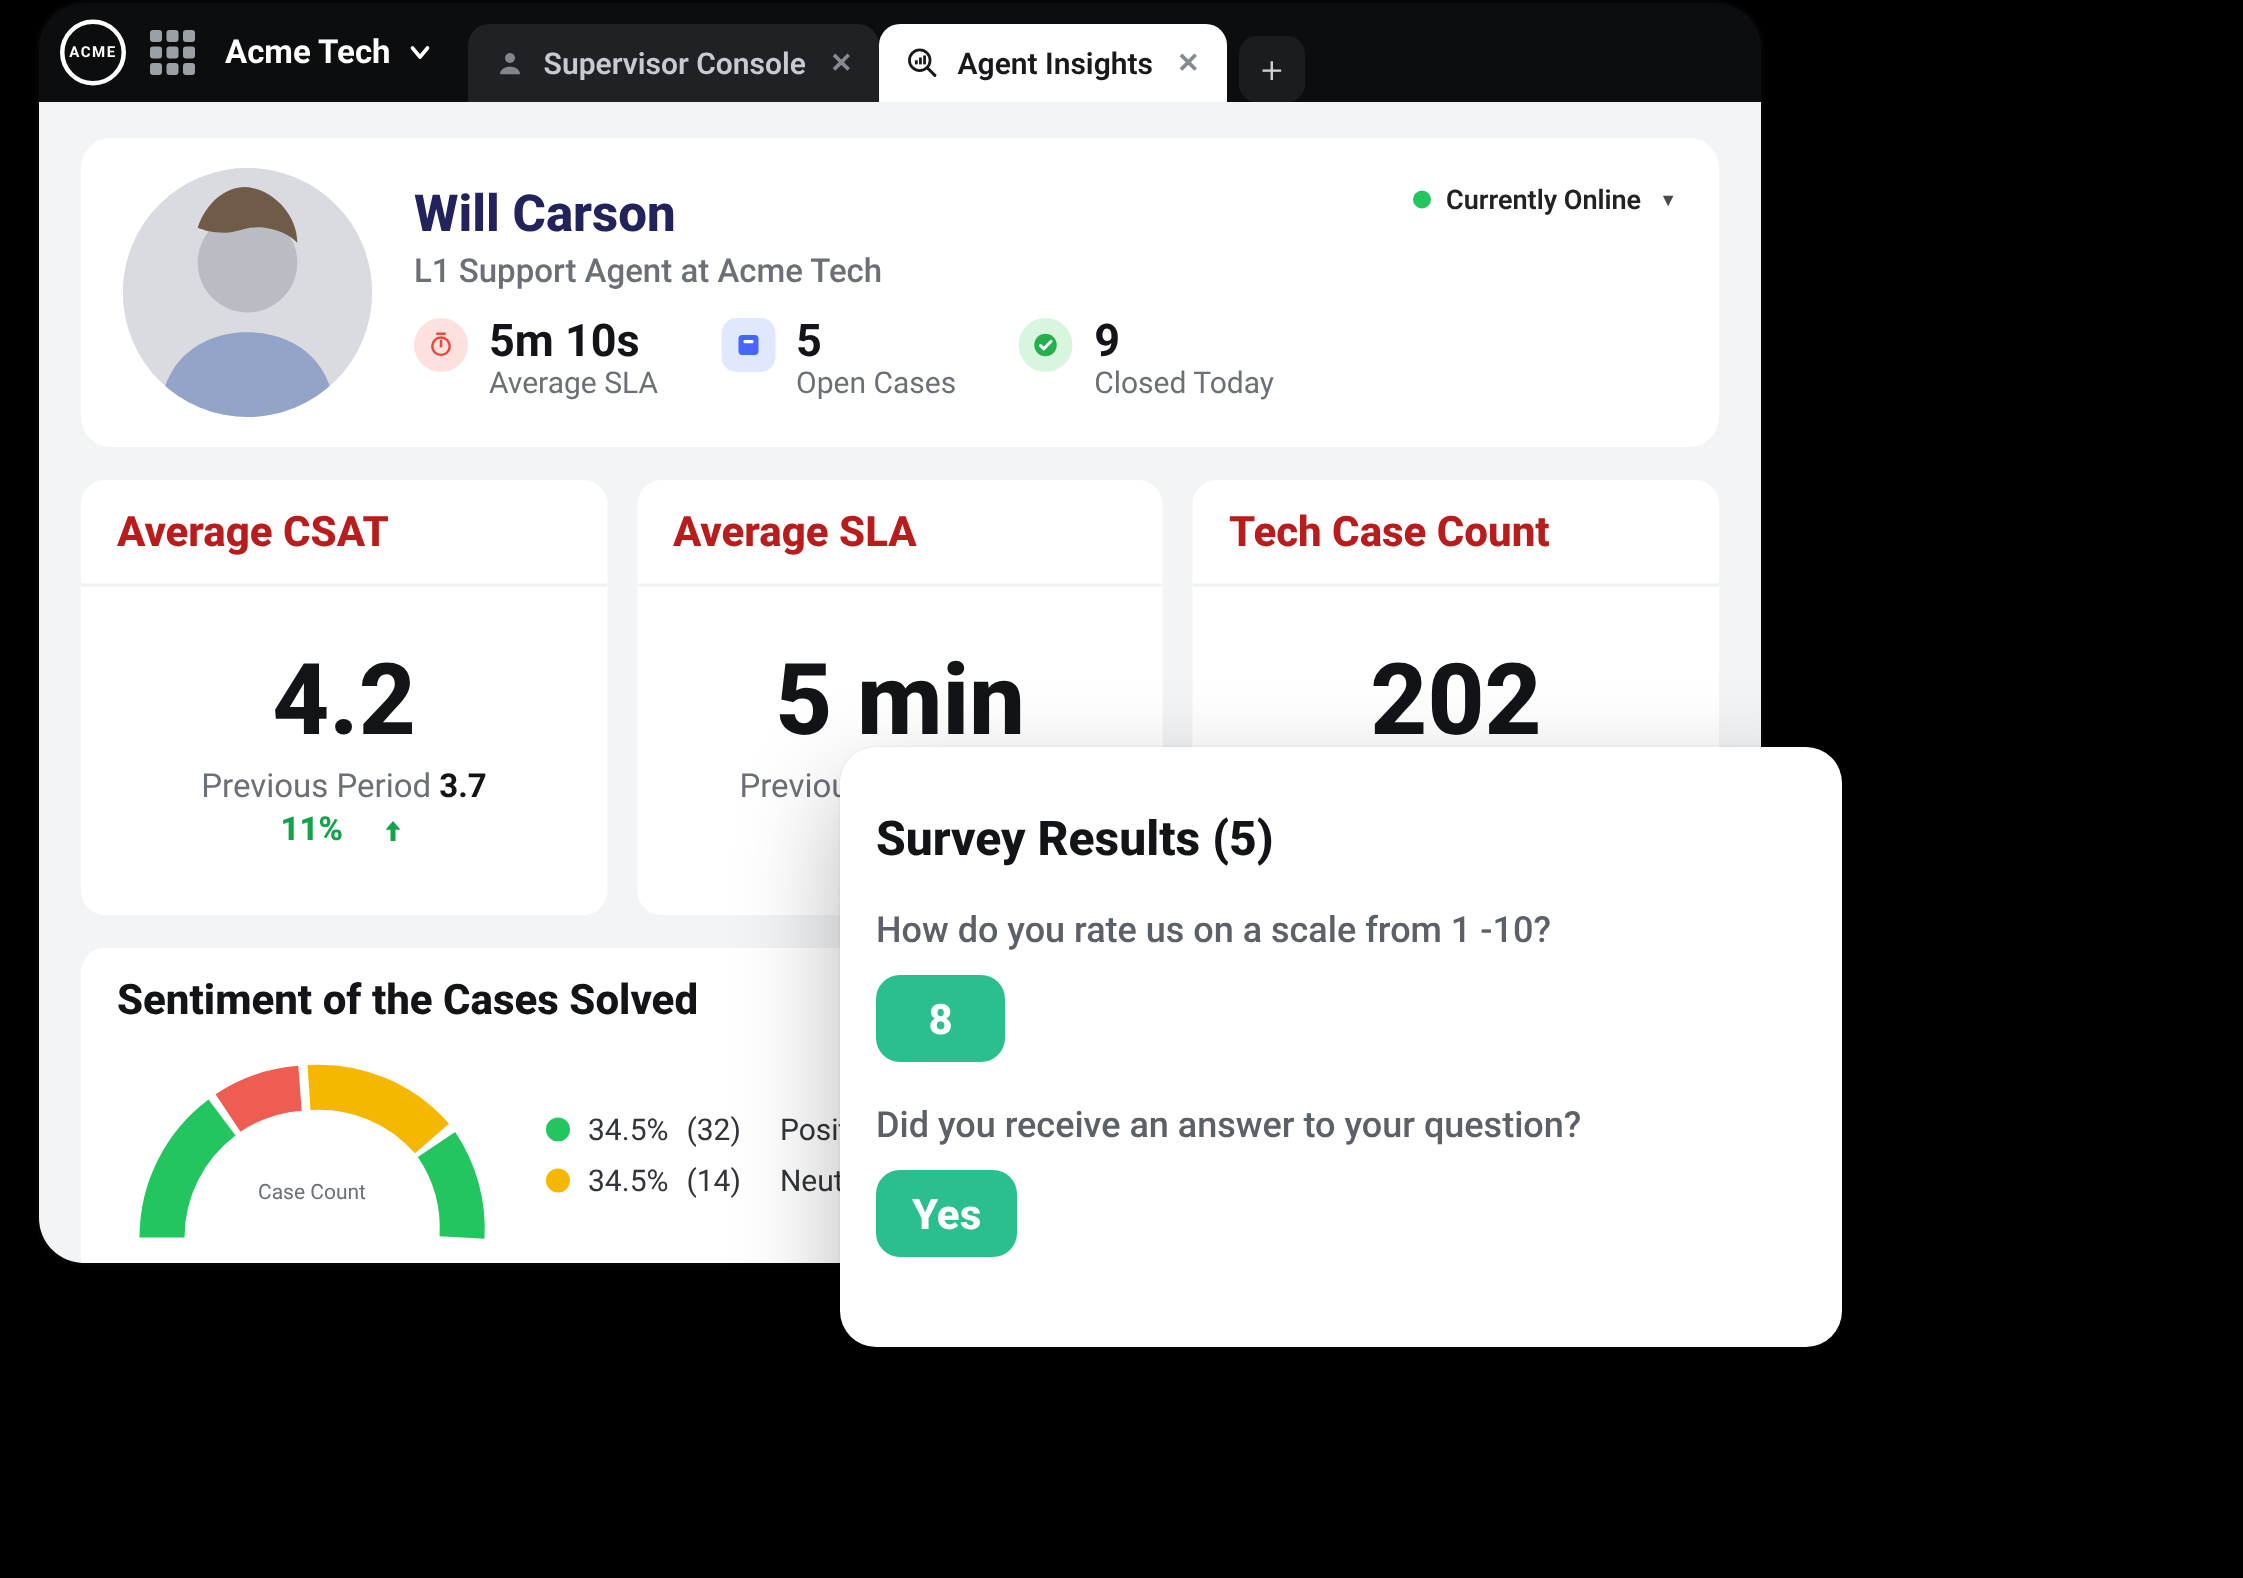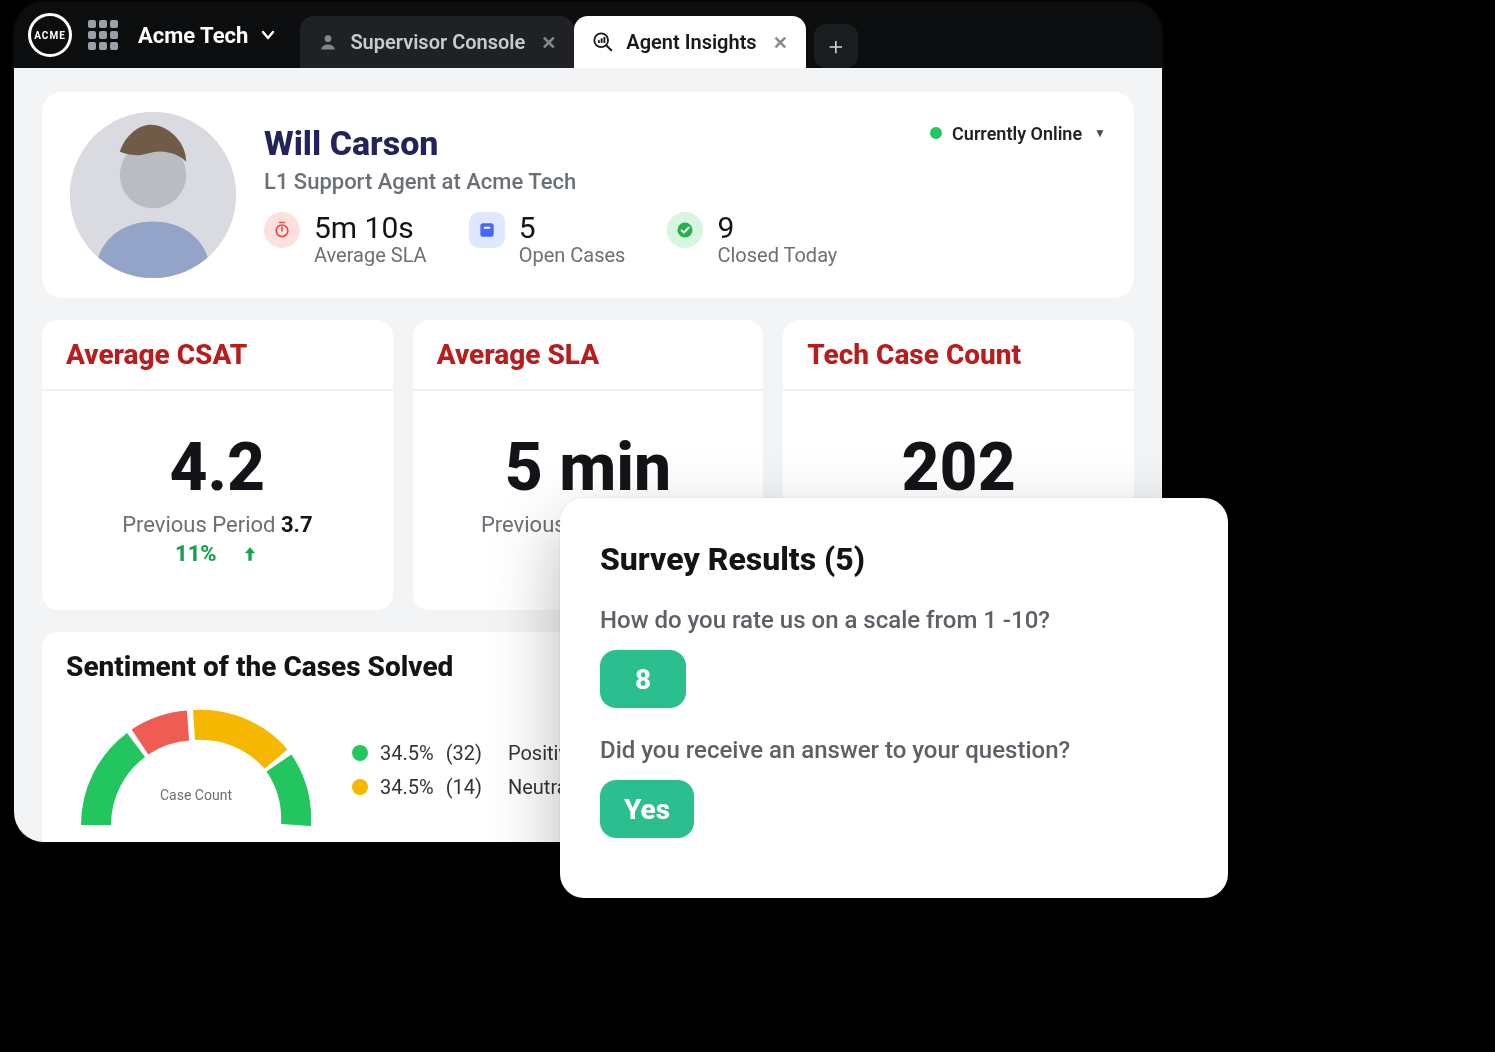--- a/index.html
+++ b/index.html
@@ -11,21 +11,21 @@
     --border:#ededf1;
     --green:#22c55e;
     --red:#ef4444;
     --teal:#2bbf8f;
   }
   * { box-sizing:border-box; font-family: -apple-system, BlinkMacSystemFont, "Segoe UI", Roboto, Helvetica, Arial, sans-serif; }
   body { margin:0; background:#000; width:1495px; height:1052px; position:relative; overflow:hidden; }
 
   .app {
     position:absolute;
-    left:14px; top:2px;
+    left:26px; top:2px;
     width:1148px; height:840px;
     border-radius:30px;
     overflow:hidden;
     background:#0c0d0e;
     box-shadow:0 0 0 2px rgba(255,255,255,0.02);
   }
 
   
   .topbar{
     display:flex; align-items:center;
@@ -90,21 +90,21 @@
   .status-caret{font-size:12px;color:#4a4a4a;margin-left:2px;}
   .stat-row{display:flex;gap:42px;flex-wrap:wrap;}
   .stat{display:flex;gap:14px;align-items:flex-start;}
   .stat .sicon{
     width:36px;height:36px;border-radius:50%;display:flex;align-items:center;justify-content:center;font-size:18px;
   }
   .sicon.red{background:#fde1df;color:#e84a3f;}
   .sicon.yellow{background:#fff1c2;color:#eab020;}
   .sicon.blue{background:#e0e8ff;color:#3a5bff;border-radius:10px;}
   .sicon.green{background:#d8f6df;color:#22b14c;}
-  .stat .big{font-size:30px;font-weight:400;color:#121417;margin:0;line-height:1.05;}
+  .stat .big{font-size:30px;font-weight:700;color:#121417;margin:0;line-height:1.05;}
   .stat .lbl{font-size:20px;color:#6b6f76;margin:0;}
 
   .kpi-grid{display:grid;grid-template-columns:repeat(3,1fr);gap:20px;margin-top:22px;}
   .kpi{
     background:#fff;border-radius:16px;overflow:hidden;min-height:290px;
   }
   .kpi-title{font-size:28px;font-weight:800;color:#b91c1c;padding:18px 24px;border-bottom:2px solid #f0f1f4;margin:0;}
   .kpi-body{padding:28px 24px;text-align:center;}
   .kpi-value{font-size:66px;font-weight:800;color:#121417;margin:10px 0 6px 0;}
   .kpi-prev{font-size:22px;color:#6b6f76;margin:6px 0 4px 0;}
@@ -127,21 +127,21 @@
   .legend-row{display:flex;align-items:center;gap:12px;}
   .legend-dot{width:16px;height:16px;border-radius:50%;}
 
   
   .survey{
     position:absolute;
     left:560px; top:498px;
     width:668px; height:400px;
     border-radius:24px;background:#fff;
     box-shadow:0 28px 70px rgba(0,0,0,0.28), 0 0 0 1px rgba(0,0,0,0.03);
-    padding:34px 40px;
+    padding:34px 24px;
   }
   .survey h2{font-size:32px;font-weight:800;color:#121417;margin:8px 0 28px 0;}
   .survey .q{font-size:24px;color:#5c6067;margin:0 0 16px 0;font-weight:500;}
   .survey .ans{
     display:inline-flex;align-items:center;justify-content:center;
     min-width:86px;height:58px;padding:0 24px;border-radius:16px;background:#2bbf8f;color:#fff;font-size:28px;font-weight:800;margin-bottom:28px;
   }
   .chev-down{display:inline-block;}
   svg{display:block;}
 </style>

